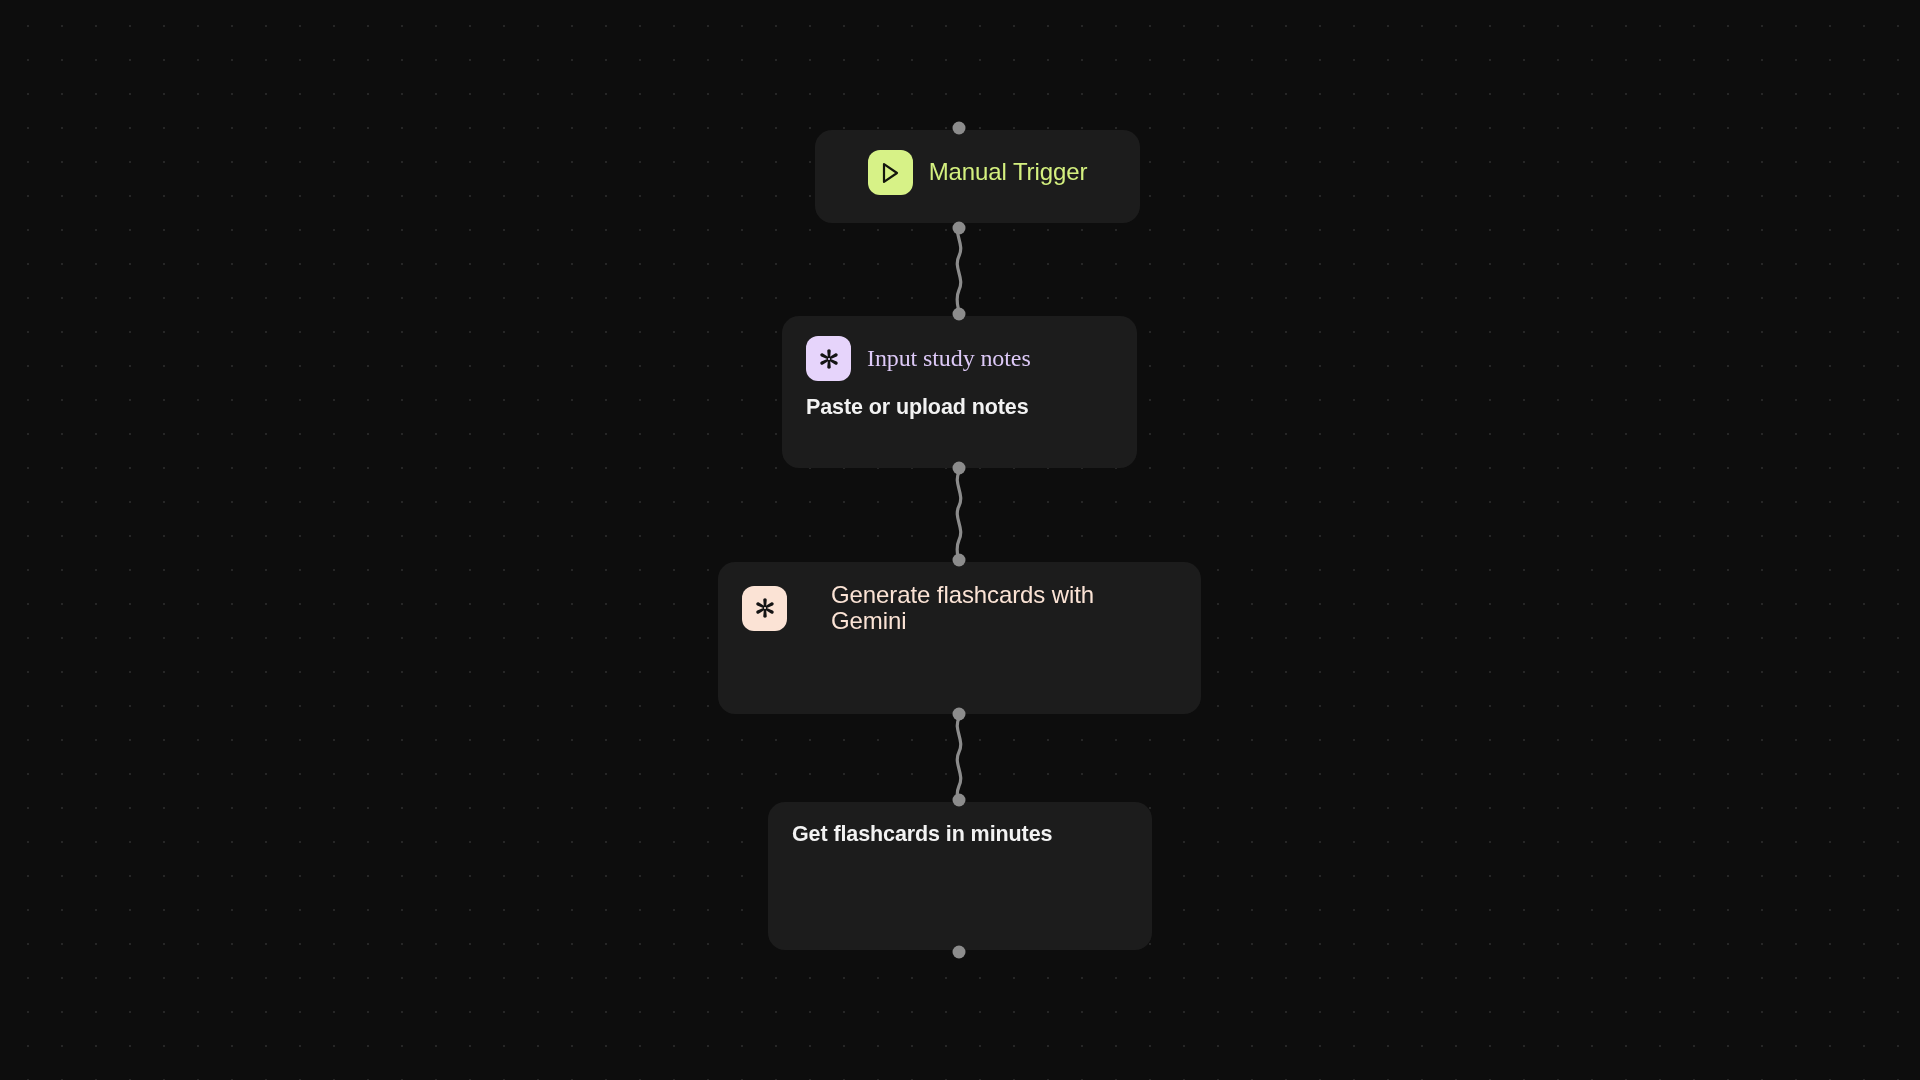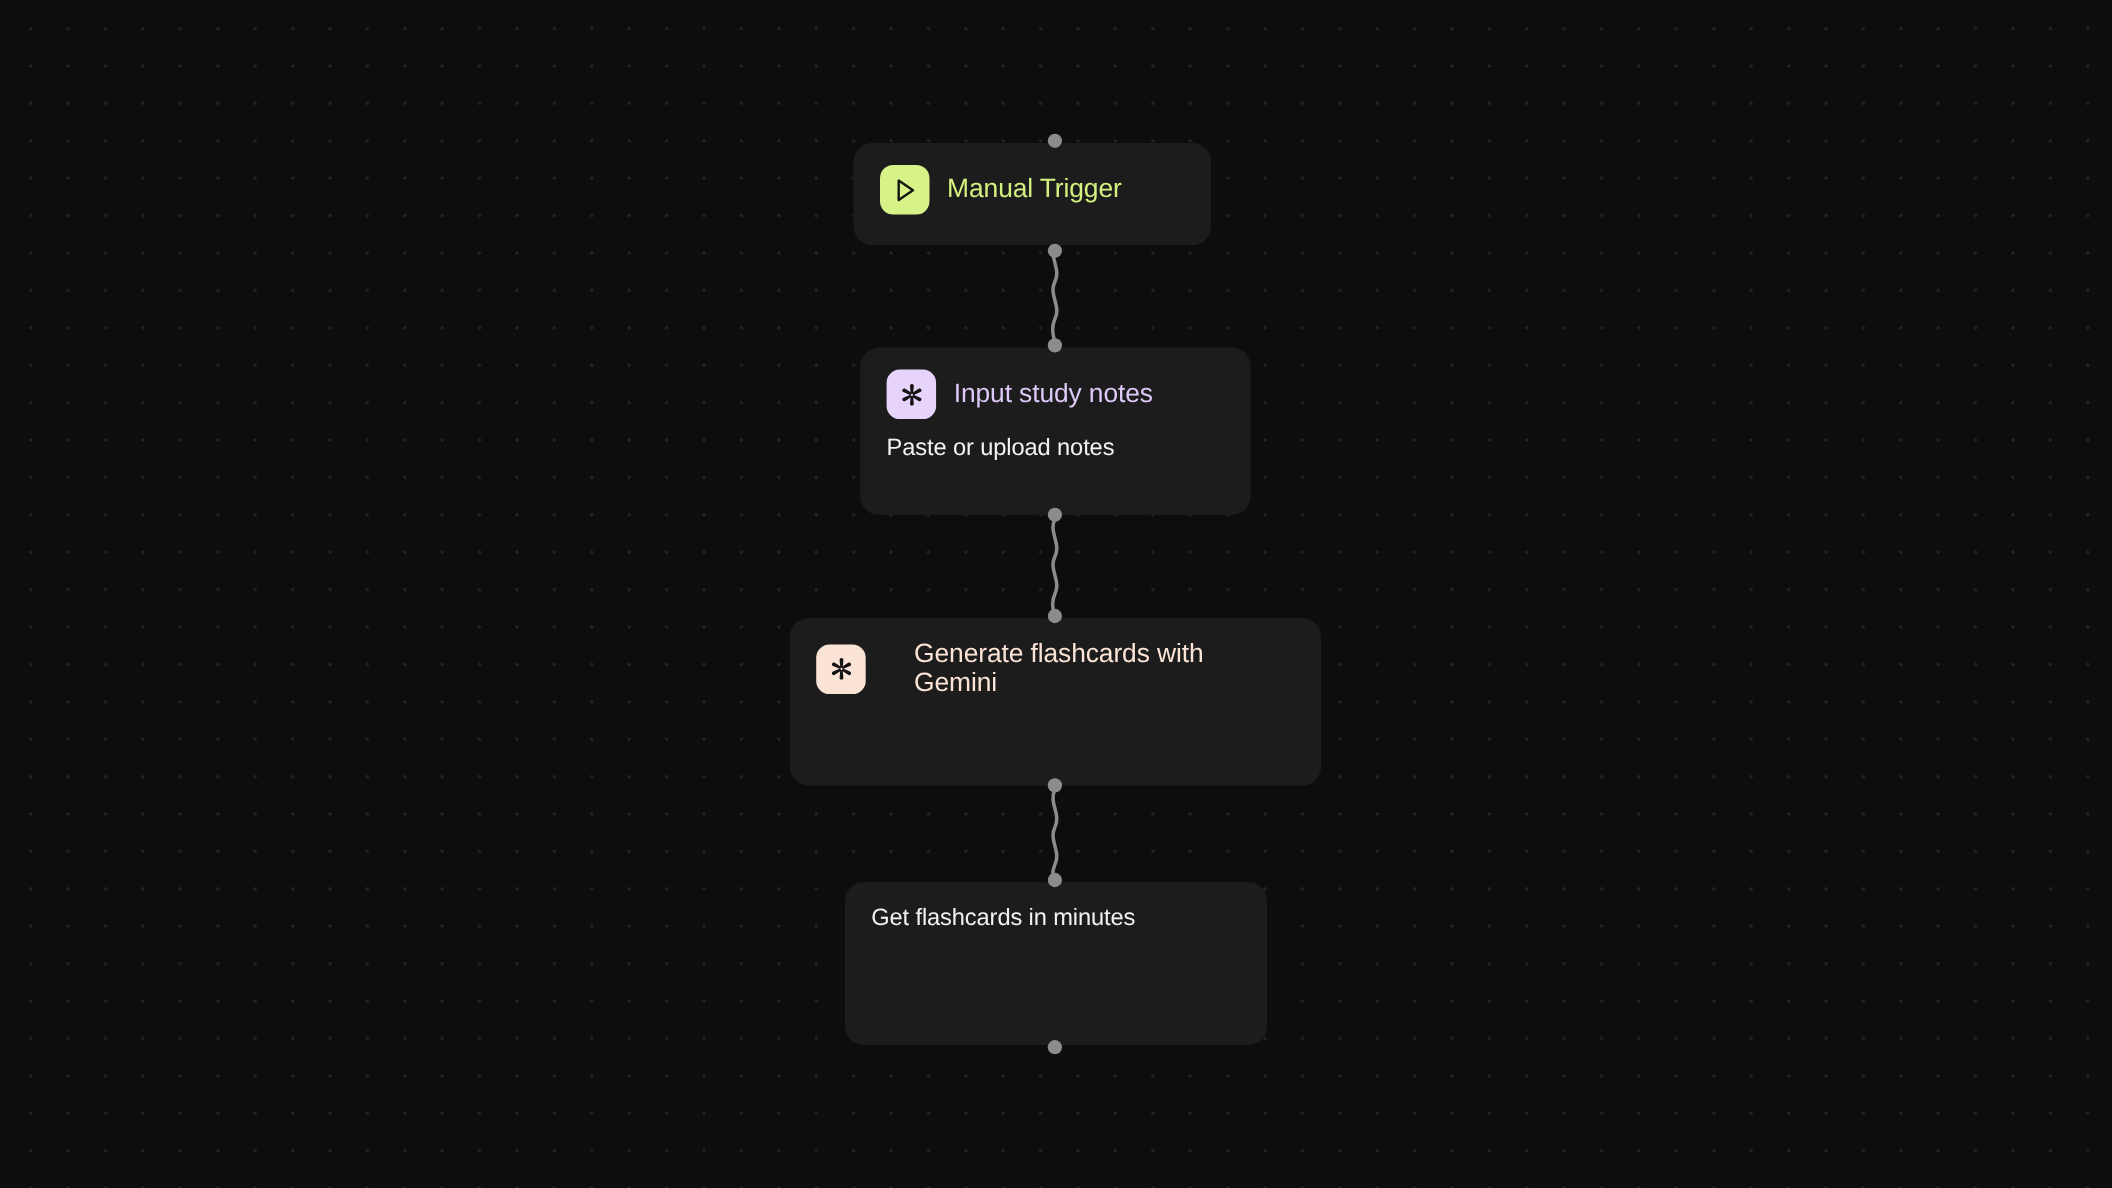--- a/index.html
+++ b/index.html
@@ -61,21 +61,21 @@
     line-height:1.1;
     font-weight:400;
     letter-spacing:-0.1px;
     white-space:pre-line;
   }
 
   .node-subtitle {
     font-size:21.5px;
     line-height:1.2;
     color:#f2f2f2;
-    font-weight:400;
+    font-weight:700;
     letter-spacing:-0.1px;
   }
 
   
   .connector {
     position:absolute;
     pointer-events:none;
   }
 
   .port {
@@ -97,21 +97,21 @@
   </svg>
 
   <svg class="connector" style="left:944px; top:470px; width:30px; height:94px;" viewBox="0 0 30 94">
     <path d="M15 2 C 9 14, 21 24, 15 36 C 9 48, 21 58, 15 70 C 11 79, 14 86, 15 92" fill="none" stroke="#8c8c8c" stroke-width="3.2" stroke-linecap="round"></path>
   </svg>
 
   <svg class="connector" style="left:944px; top:716px; width:30px; height:94px;" viewBox="0 0 30 94">
     <path d="M15 2 C 9 14, 21 24, 15 36 C 9 48, 21 58, 15 70 C 11 79, 14 86, 15 92" fill="none" stroke="#8c8c8c" stroke-width="3.2" stroke-linecap="round"></path>
   </svg>
 
-  <div class="node compact" style="left:776px; top:130px; width:325px; height:93px;">
+  <div class="node compact" style="left:815px; top:130px; width:325px; height:93px;align-items:center;">
     <div class="node-head">
       <span class="icon-tile" style="background:#d7f287;">
         <svg width="22" height="24" viewBox="0 0 22 24" aria-hidden="true">
           <path d="M5 3.2 L18 12 L5 20.8 Z" fill="none" stroke="#14170d" stroke-width="2.2" stroke-linejoin="round" stroke-linecap="round"></path>
         </svg>
       </span>
       <span class="node-title" style="color:#d4f07f;">Manual Trigger</span>
     </div>
   </div>
   <span class="port" style="left:959px; top:128px;"></span>
@@ -124,21 +124,21 @@
           <g fill="#141414">
             <path d="M12 2.2 c1.05 0 1.8 .75 1.72 1.75 l-.62 7.05 h-2.2 l-.62-7.05 C10.2 2.95 10.95 2.2 12 2.2 Z"></path>
             <path d="M12 21.8 c-1.05 0-1.8-.75-1.72-1.75 l.62-7.05 h2.2 l.62 7.05 c.08 1-.67 1.75-1.72 1.75 Z"></path>
             <path d="M3.52 7.1 c.52-.9 1.56-1.15 2.4-.6 l5.95 3.85 l-1.1 1.9 l-6.48-2.8 c-.93-.4-1.29-1.44-.77-2.35 Z"></path>
             <path d="M20.48 16.9 c-.52 .9-1.56 1.15-2.4 .6 l-5.95-3.85 l1.1-1.9 l6.48 2.8 c .93 .4 1.29 1.44 .77 2.35 Z"></path>
             <path d="M20.48 7.1 c.52 .91 .16 1.95-.77 2.35 l-6.48 2.8 l-1.1-1.9 l5.95-3.85 c .84-.55 1.88-.3 2.4 .6 Z"></path>
             <path d="M3.52 16.9 c-.52-.91-.16-1.95 .77-2.35 l6.48-2.8 l1.1 1.9 l-5.95 3.85 c-.84 .55-1.88 .3-2.4-.6 Z"></path>
           </g>
         </svg>
       </span>
-      <span class="node-title" style="color:#ddc9f7;">Input study notes</span>
+      <span class="node-title" style="color:#ddc9f7;font-family:Liberation Serif, serif;">Input study notes</span>
     </div>
     <div class="node-subtitle">Paste or upload notes</div>
   </div>
   <span class="port" style="left:959px; top:314px;"></span>
   <span class="port" style="left:959px; top:468px;"></span>
 
   <div class="node" style="left:718px; top:562px; width:483px; height:152px;">
     <div class="node-head">
       <span class="icon-tile" style="background:#fbe3d5;">
         <svg width="24" height="24" viewBox="0 0 24 24" aria-hidden="true">

